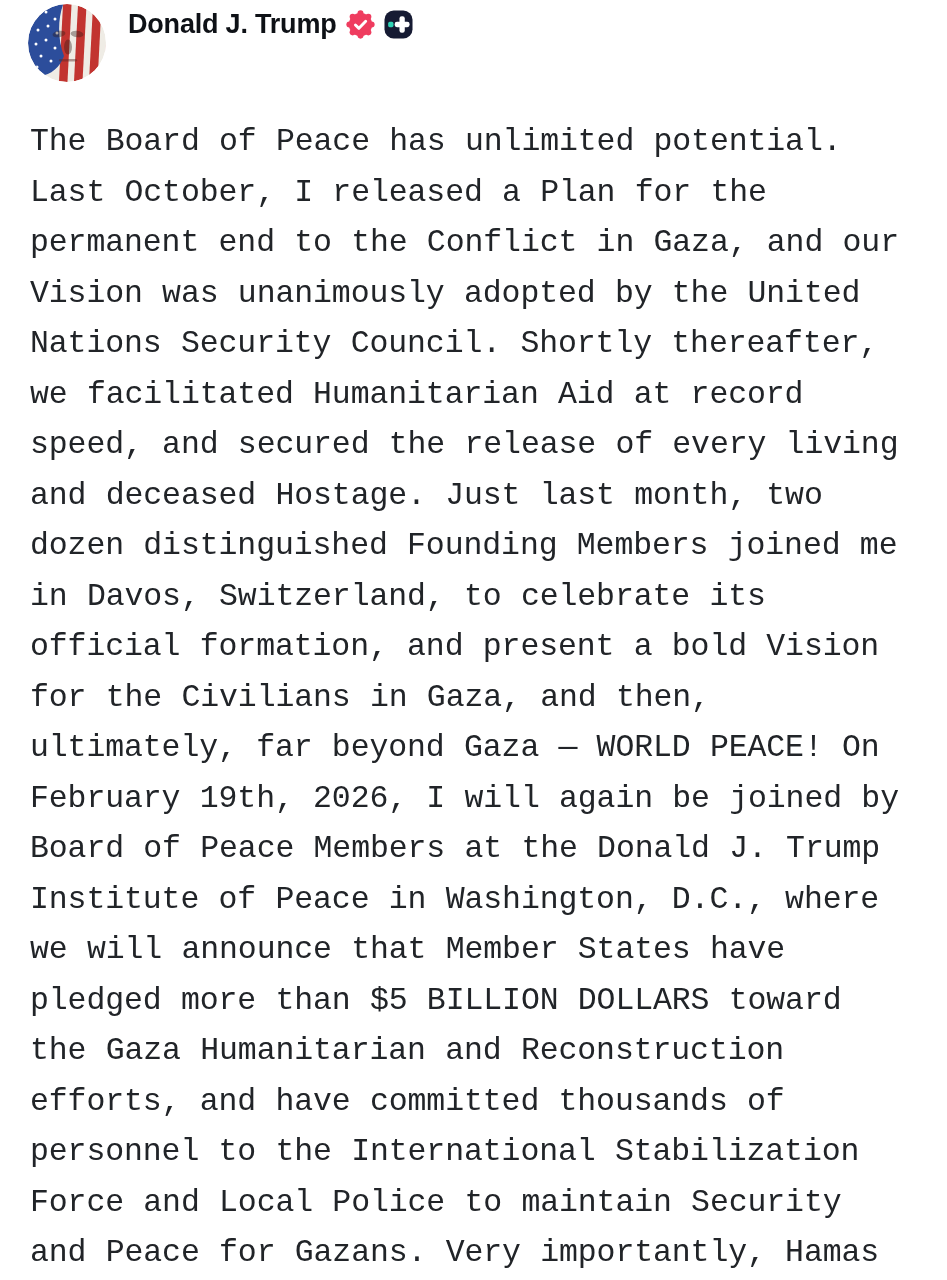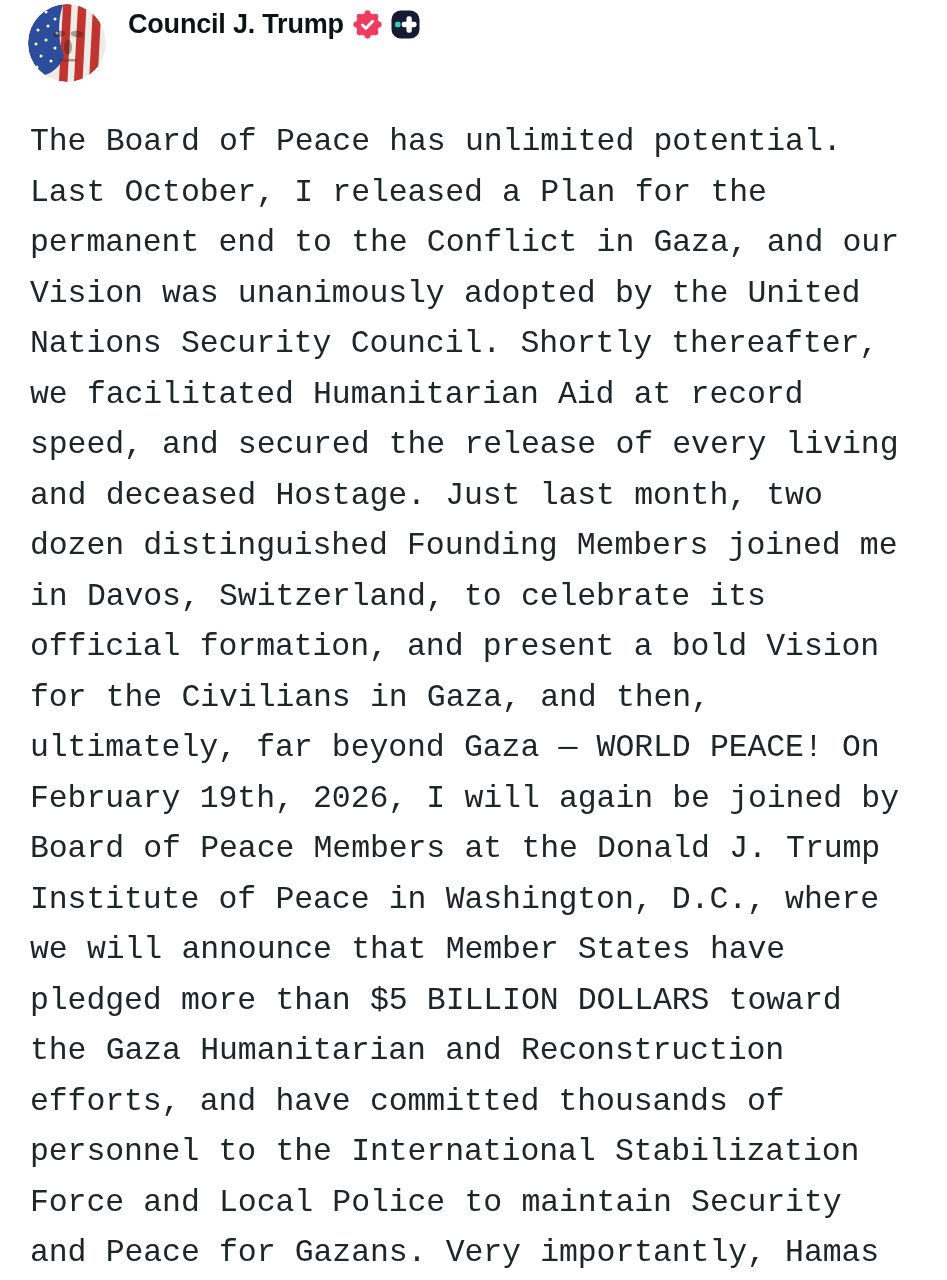--- a/index.html
+++ b/index.html
@@ -102,21 +102,21 @@
             <ellipse cx="49" cy="30" rx="6.5" ry="3.2" transform="rotate(6 49 30)"></ellipse>
             <ellipse cx="40" cy="43" rx="4" ry="7.5"></ellipse>
           </g>
           <rect x="31" y="55" width="18" height="2.6" rx="1.3" fill="rgba(90,40,35,0.45)"></rect>
         </g>
       </svg>
     </div>
 
     <div class="id-block">
       <div class="name-row">
-        <span class="display-name">Council J. Trump</span>
+        <span class="display-name">Donald J. Trump</span>
 
         <span class="badge">
           <svg width="29" height="29" viewBox="0 0 24 24" aria-hidden="true">
             <g style="fill:var(--verified-badge-pink)">
               <circle cx="12" cy="12" r="9.6"></circle>
               <circle cx="12" cy="2.8" r="2.5"></circle>
                 <circle cx="12" cy="21.2" r="2.5"></circle>
               <circle cx="2.8" cy="12" r="2.5"></circle>
                 <circle cx="21.2" cy="12" r="2.5"></circle>
               <circle cx="5.5" cy="5.5" r="2.5"></circle>

